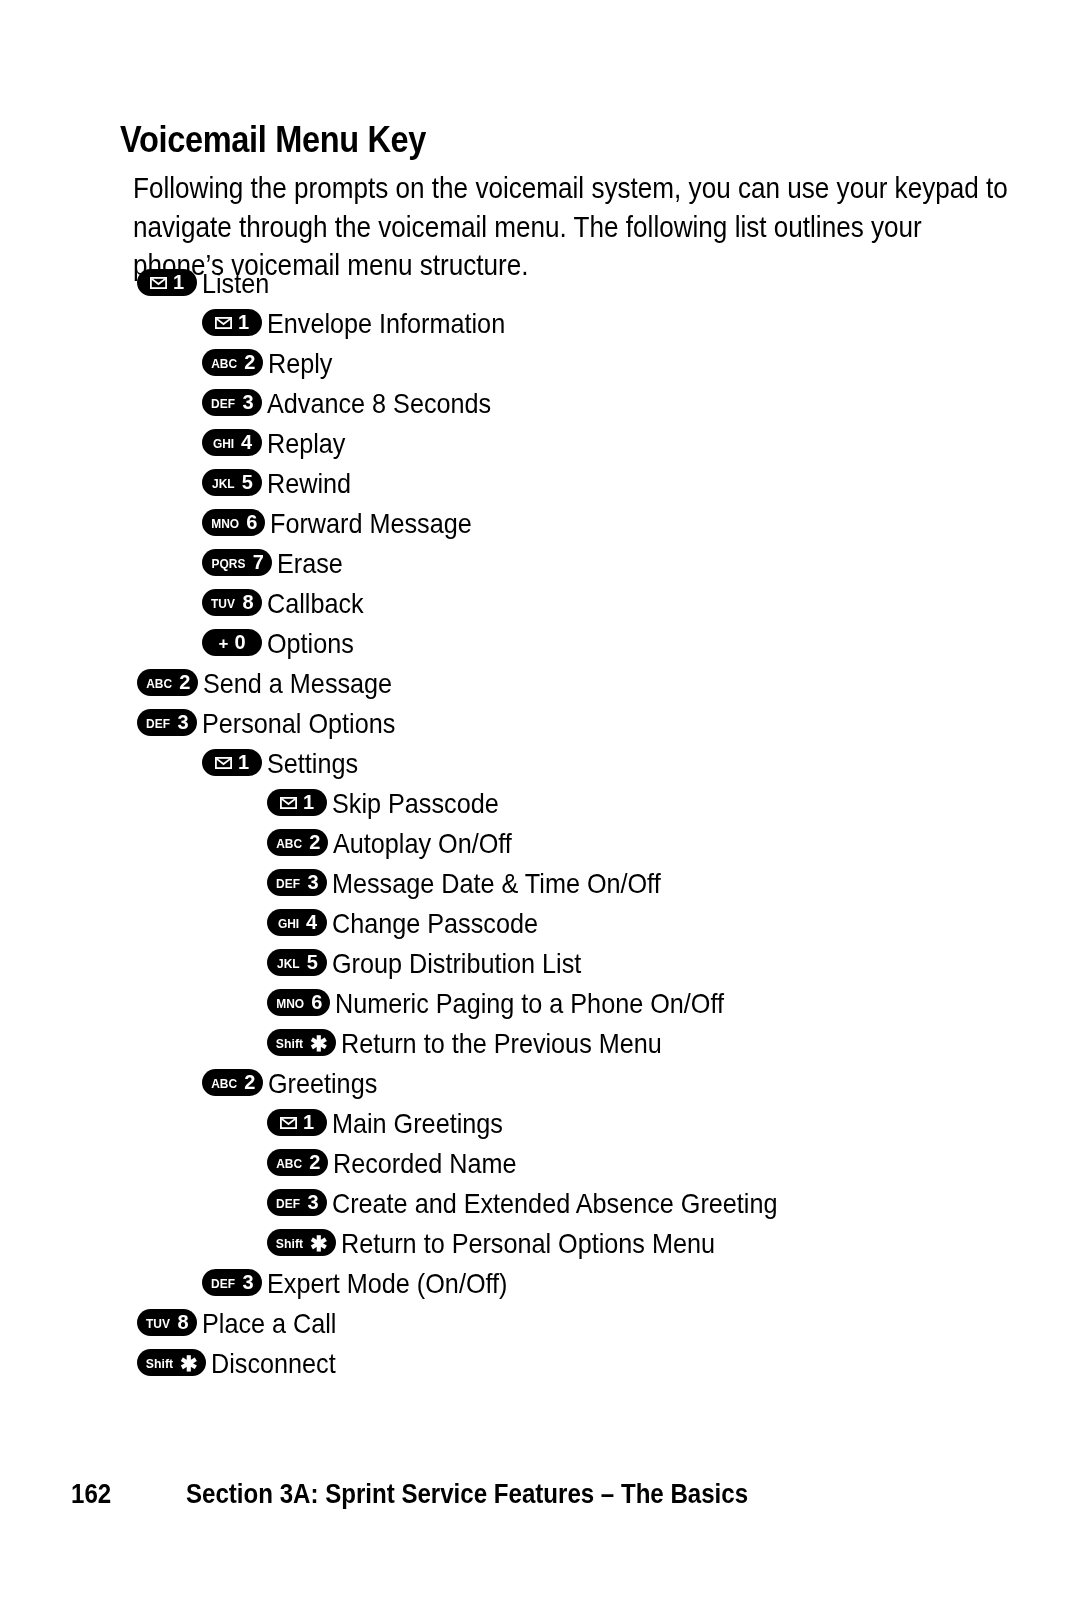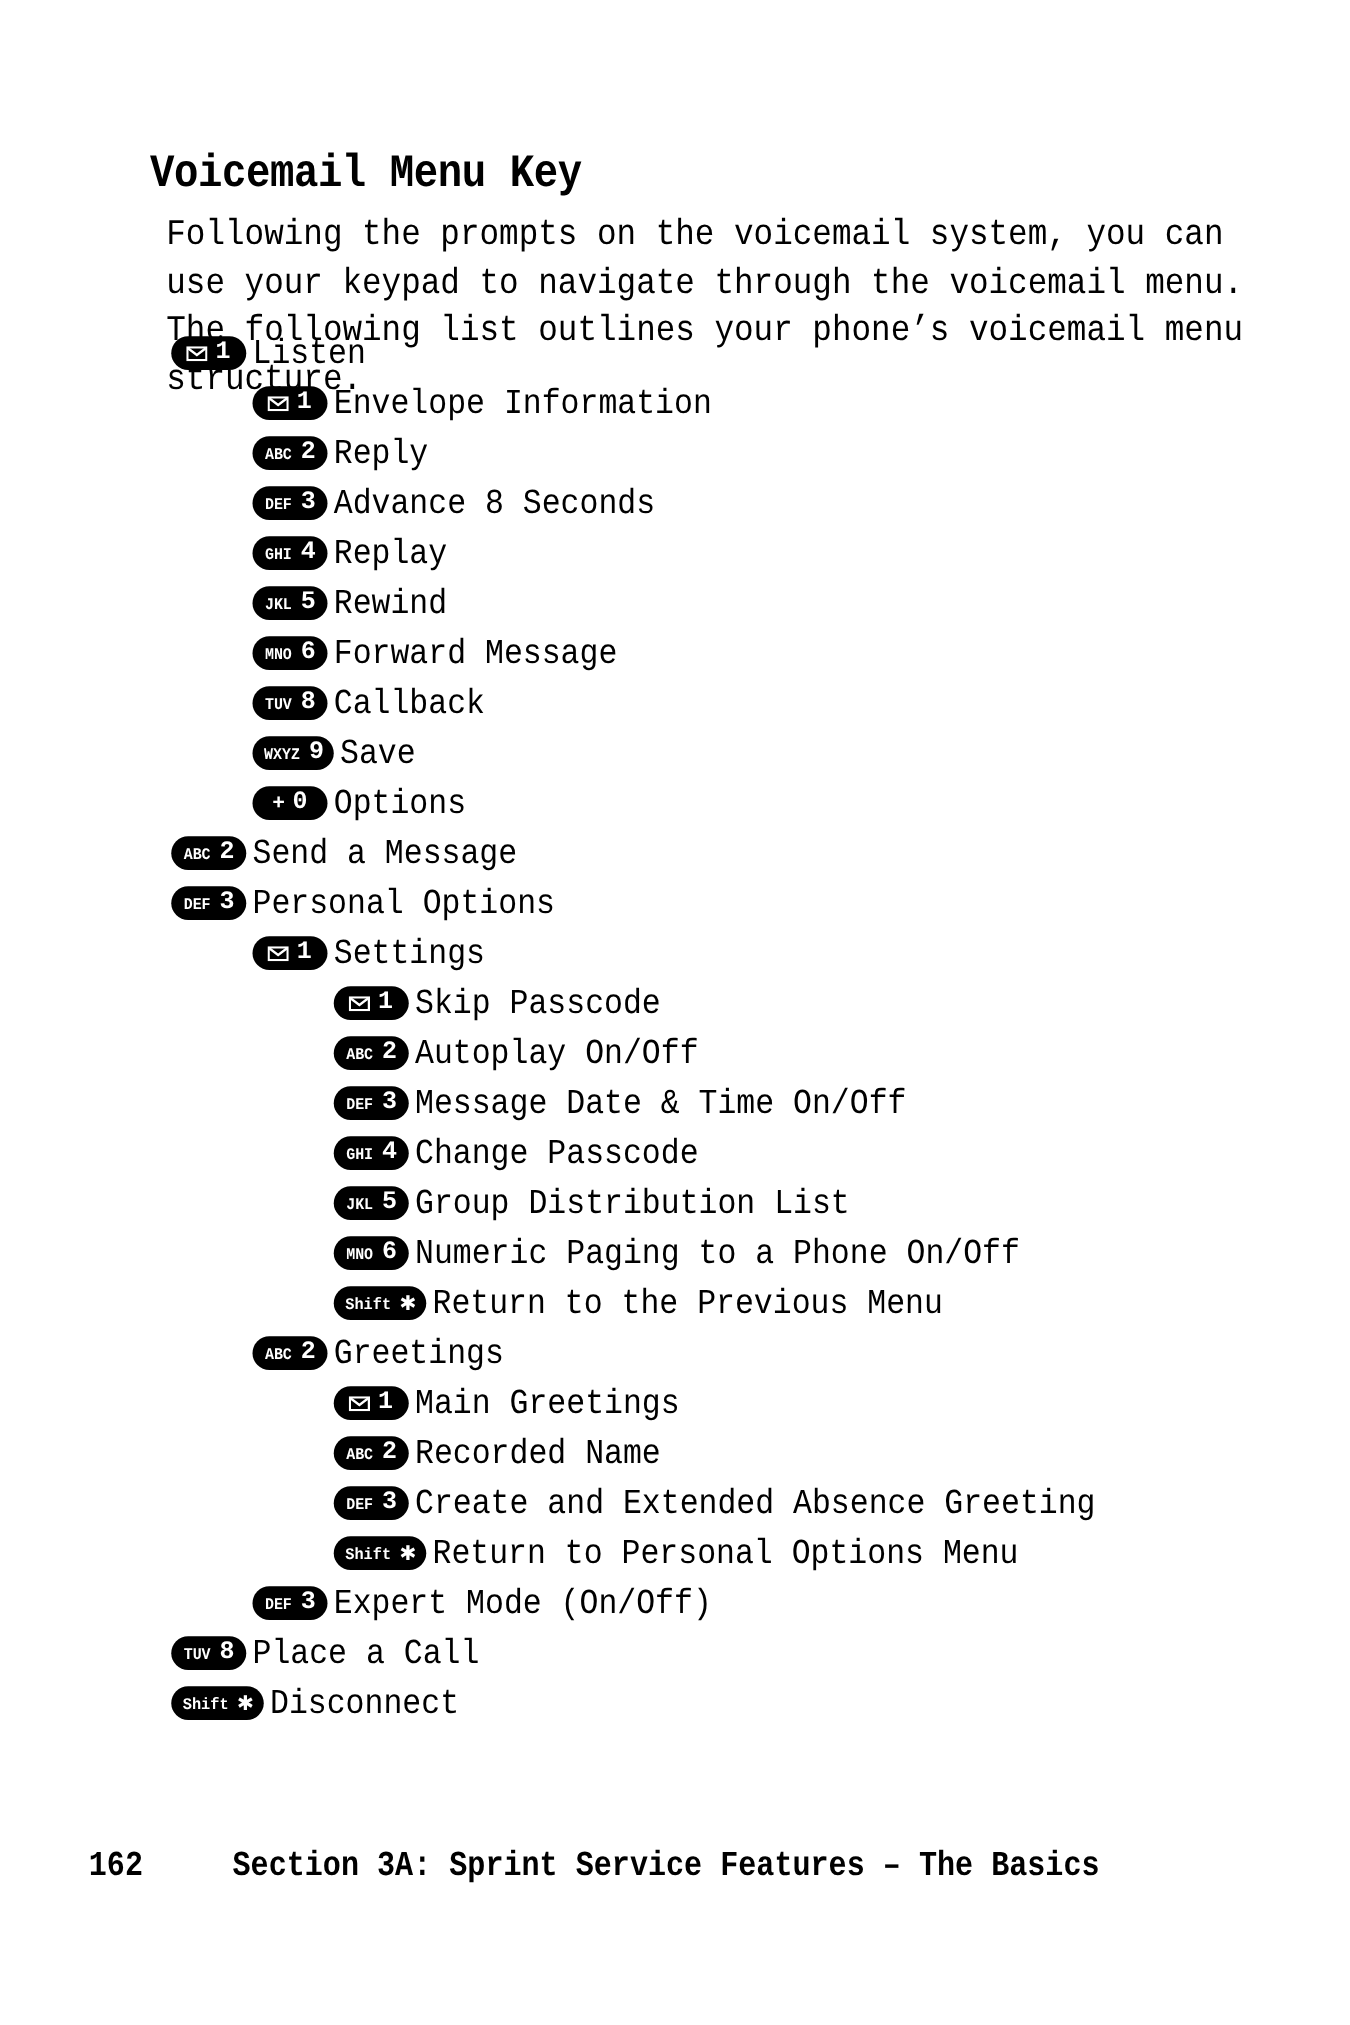--- a/index.html
+++ b/index.html
@@ -14,21 +14,20 @@
     font-family: "Liberation Sans", sans-serif;
     color: #000000;
     overflow: hidden;
   }
 
   .page {
     position: absolute;
     left: 0; top: 0;
     width: 1080px;
     height: 1228px;
-    font-family: Liberation Mono, monospace;
   }
 
   
   .page-title {
     position: absolute;
     left: 120px;
     top: 94px;
     font-size: 37px;
     font-weight: bold;
     letter-spacing: -0.4px;
@@ -235,31 +234,31 @@
       </div>
       <div class="menu-row lvl2">
         <span class="key">
           <span class="letters">MNO</span>
           <span class="digit">6</span>
         </span>
         <span class="row-label">Forward Message</span>
       </div>
       <div class="menu-row lvl2">
         <span class="key">
+          <span class="letters">PQRS</span>
+          <span class="digit">7</span>
+        </span>
+        <span class="row-label">Erase</span>
+      </div>
+      <div class="menu-row lvl2">
+        <span class="key">
           <span class="letters">TUV</span>
           <span class="digit">8</span>
         </span>
         <span class="row-label">Callback</span>
-      </div>
-      <div class="menu-row lvl2">
-        <span class="key">
-          <span class="letters">WXYZ</span>
-          <span class="digit">9</span>
-        </span>
-        <span class="row-label">Save</span>
       </div>
       <div class="menu-row lvl2">
         <span class="key">
           <span class="plus">+</span>
           <span class="digit">0</span>
         </span>
         <span class="row-label">Options</span>
       </div>
       <div class="menu-row lvl1">
         <span class="key">

